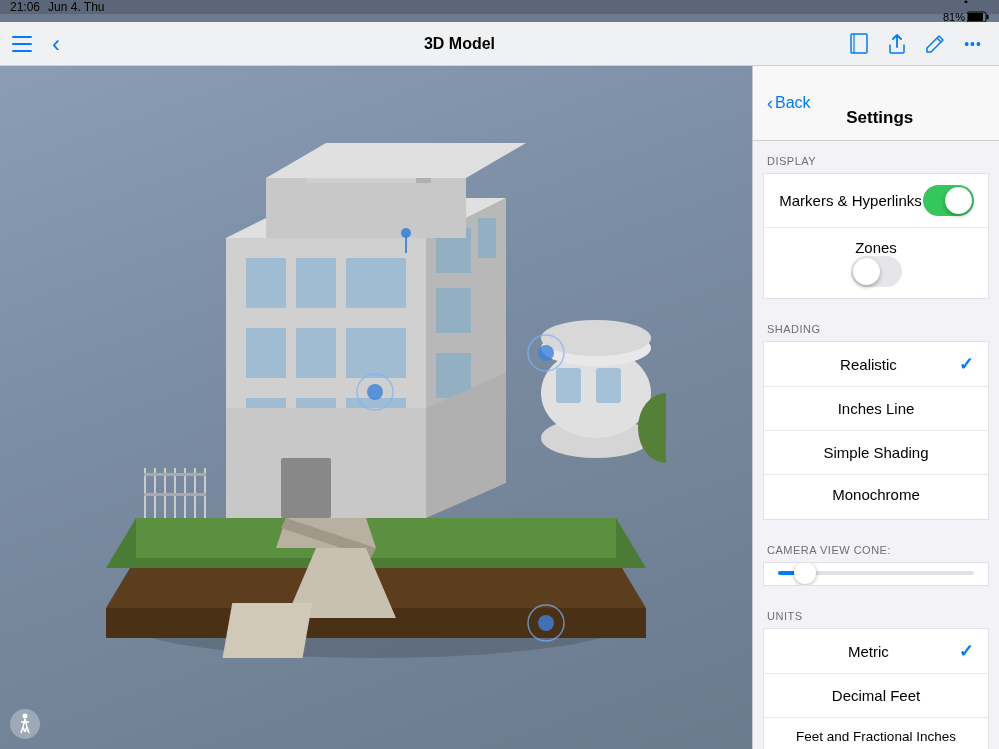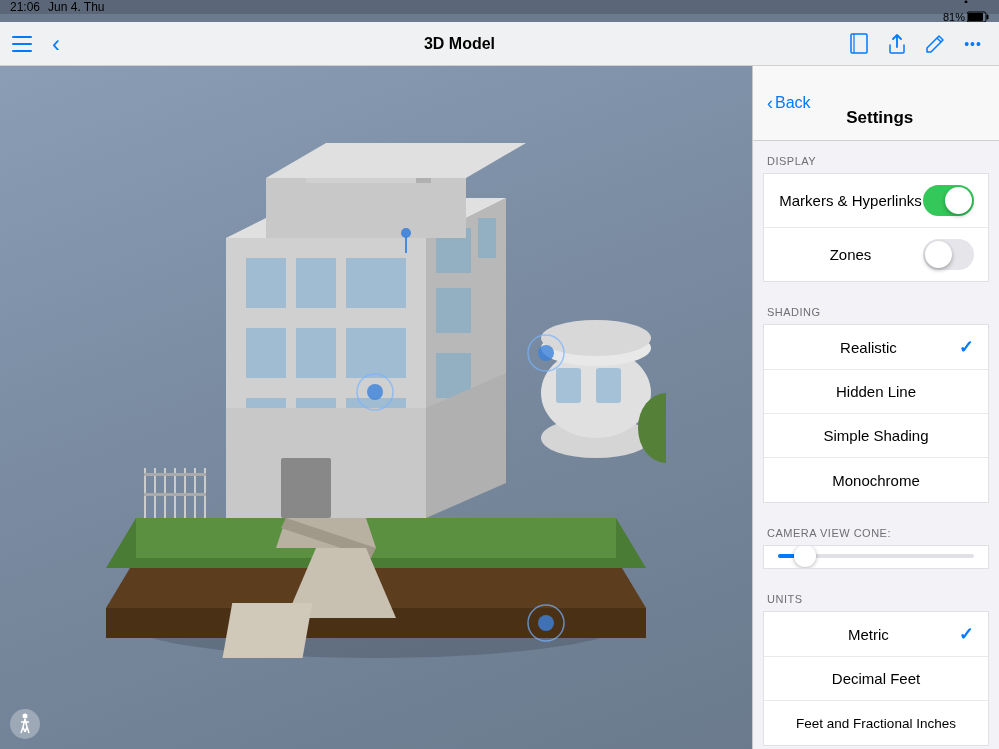--- a/index.html
+++ b/index.html
@@ -161,21 +161,21 @@
     }
 
     .settings-row {
       display: flex;
       align-items: center;
       padding: 11px 14px;
       border-bottom: 1px solid #e8e8ed;
       background: #fff;
       min-height: 44px;
     }
-    .settings-row:last-child { border-bottom: none; }
+    .settings-row:last-child { border-bottom: none; flex-direction: column; }
 
     .settings-row-label {
       flex: 1;
       font-size: 15px;
       color: #000;
     }
 
     
     .toggle {
       width: 51px; height: 31px;
@@ -420,21 +420,21 @@
     </div>
   </div>
 
   <div class="section-header">SHADING</div>
   <div class="settings-group">
     <div class="settings-row">
       <span class="settings-row-label">Realistic</span>
       <span class="checkmark">✓</span>
     </div>
     <div class="settings-row">
-      <span class="settings-row-label">Hidden Line</span>
+      <span class="settings-row-label">Inches Line</span>
     </div>
     <div class="settings-row">
       <span class="settings-row-label">Simple Shading</span>
     </div>
     <div class="settings-row">
       <span class="settings-row-label">Monochrome</span>
     </div>
   </div>
 
   <div class="section-header">CAMERA VIEW CONE:</div>

